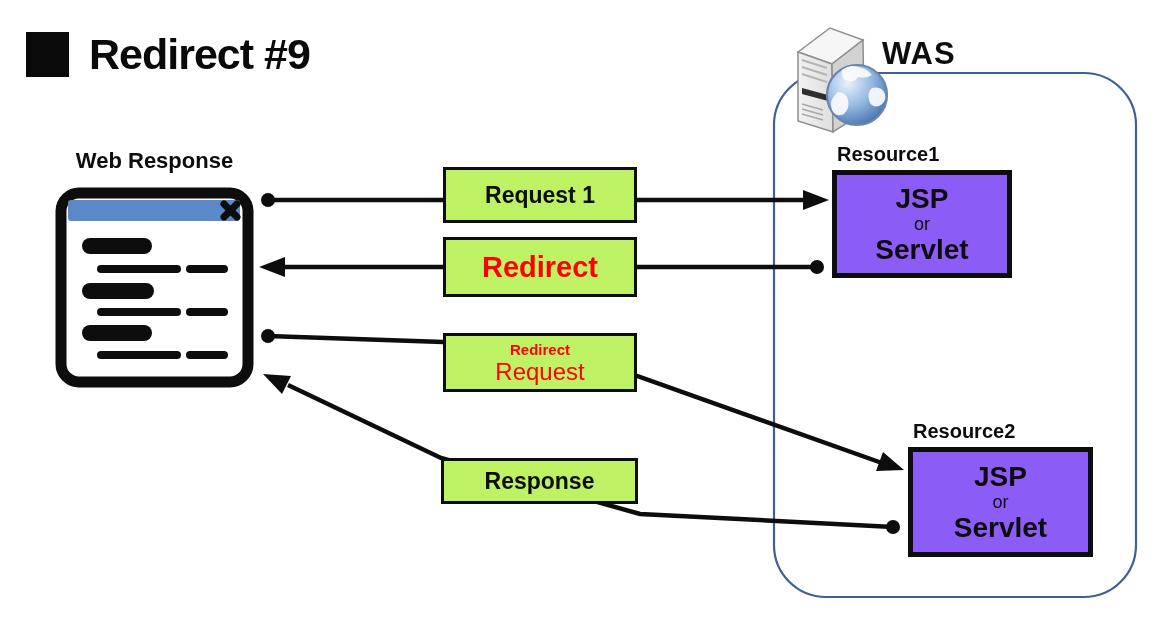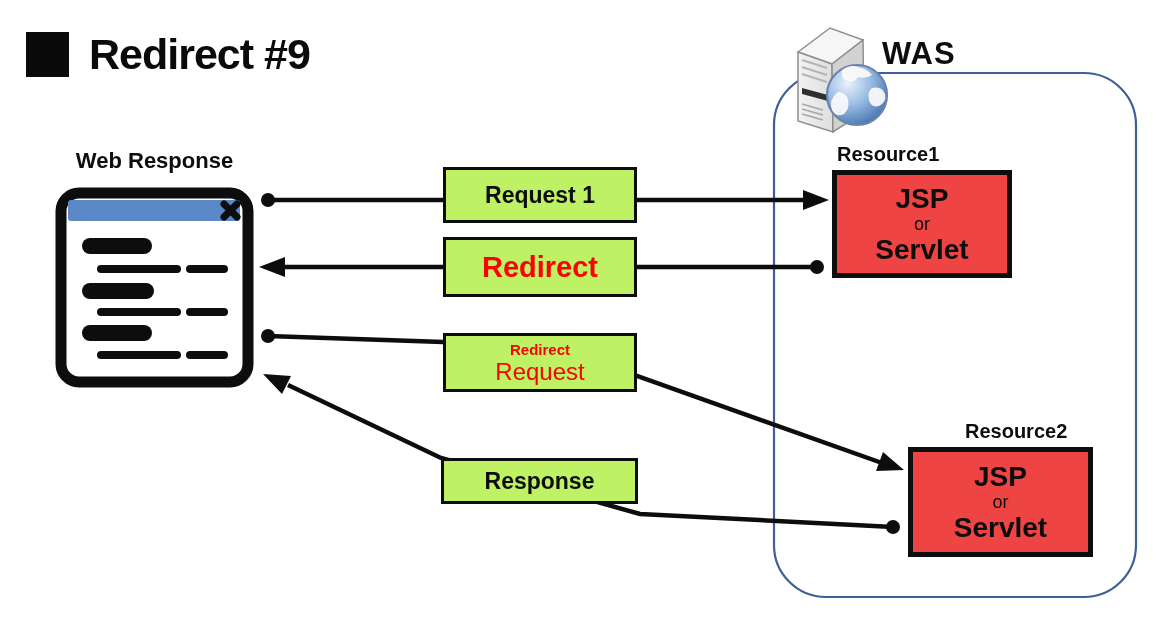--- a/index.html
+++ b/index.html
@@ -13,25 +13,25 @@
   
   .title-row{left:26px;top:30px;display:flex;align-items:center;gap:20px;}
   .title-square{width:43px;height:45px;background:#0a0a0a;}
   .title-text{font-size:43px;font-weight:bold;letter-spacing:-1px;color:#0a0a0a;white-space:nowrap;}
 
   
   .browser-label{left:56px;top:148px;width:197px;text-align:center;font-size:22px;font-weight:bold;}
   .was-label{left:882px;top:36px;font-size:31px;font-weight:bold;letter-spacing:1px;}
   .res-label{font-size:20px;font-weight:bold;white-space:nowrap;}
   .res1-label{left:837px;top:143px;}
-  .res2-label{left:965px;top:420px;}
+  .res2-label{left:913px;top:420px;}
 
   
   .res-box{
-    box-sizing:border-box;background:#ef4444;border:5px solid #0d0d0d;
+    box-sizing:border-box;background:#8b5cf6;border:5px solid #0d0d0d;
     display:flex;flex-direction:column;align-items:center;justify-content:center;
     text-align:center;
   }
   .res1-box{left:832px;top:170px;width:180px;height:108px;}
   .res2-box{left:908px;top:447px;width:185px;height:110px;}
   .res-line-main{font-size:28px;font-weight:bold;line-height:30px;}
   .res-line-or{font-size:18px;line-height:21px;}
 
   
   .tag{

